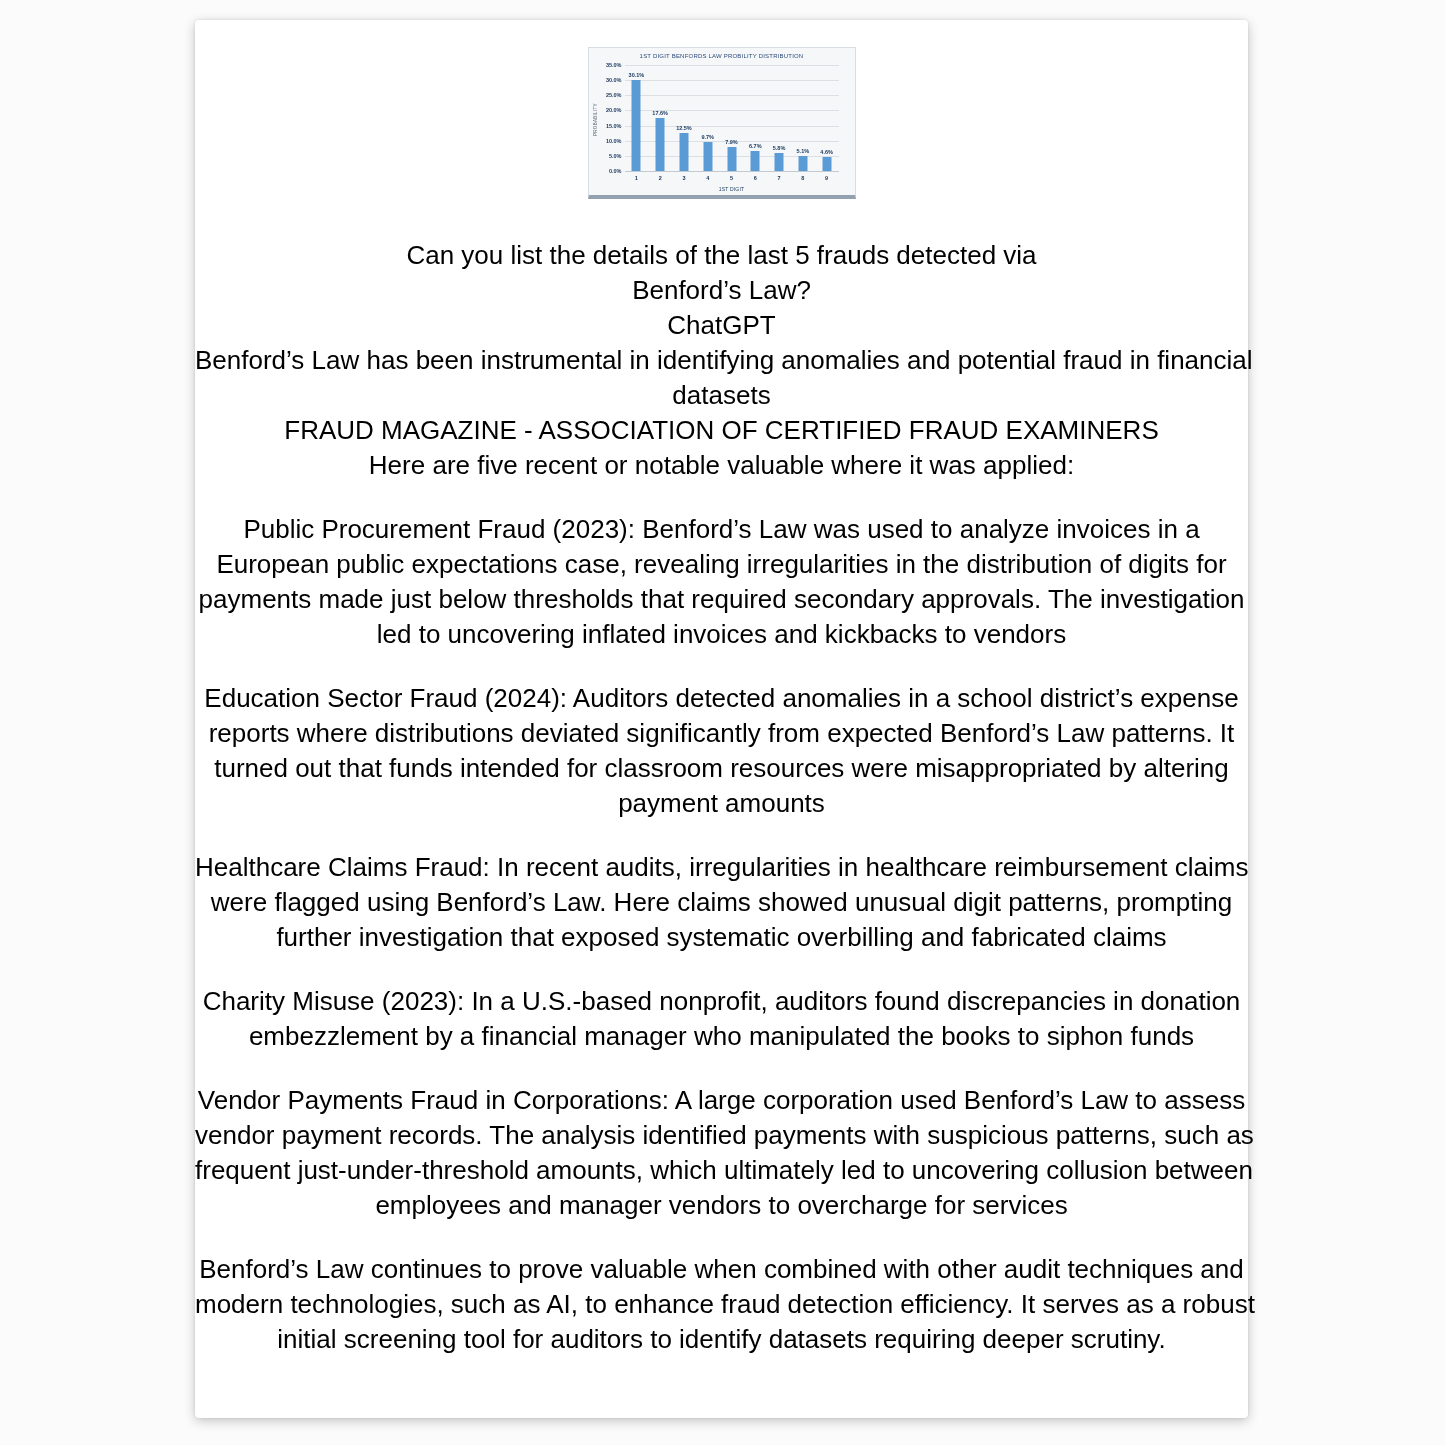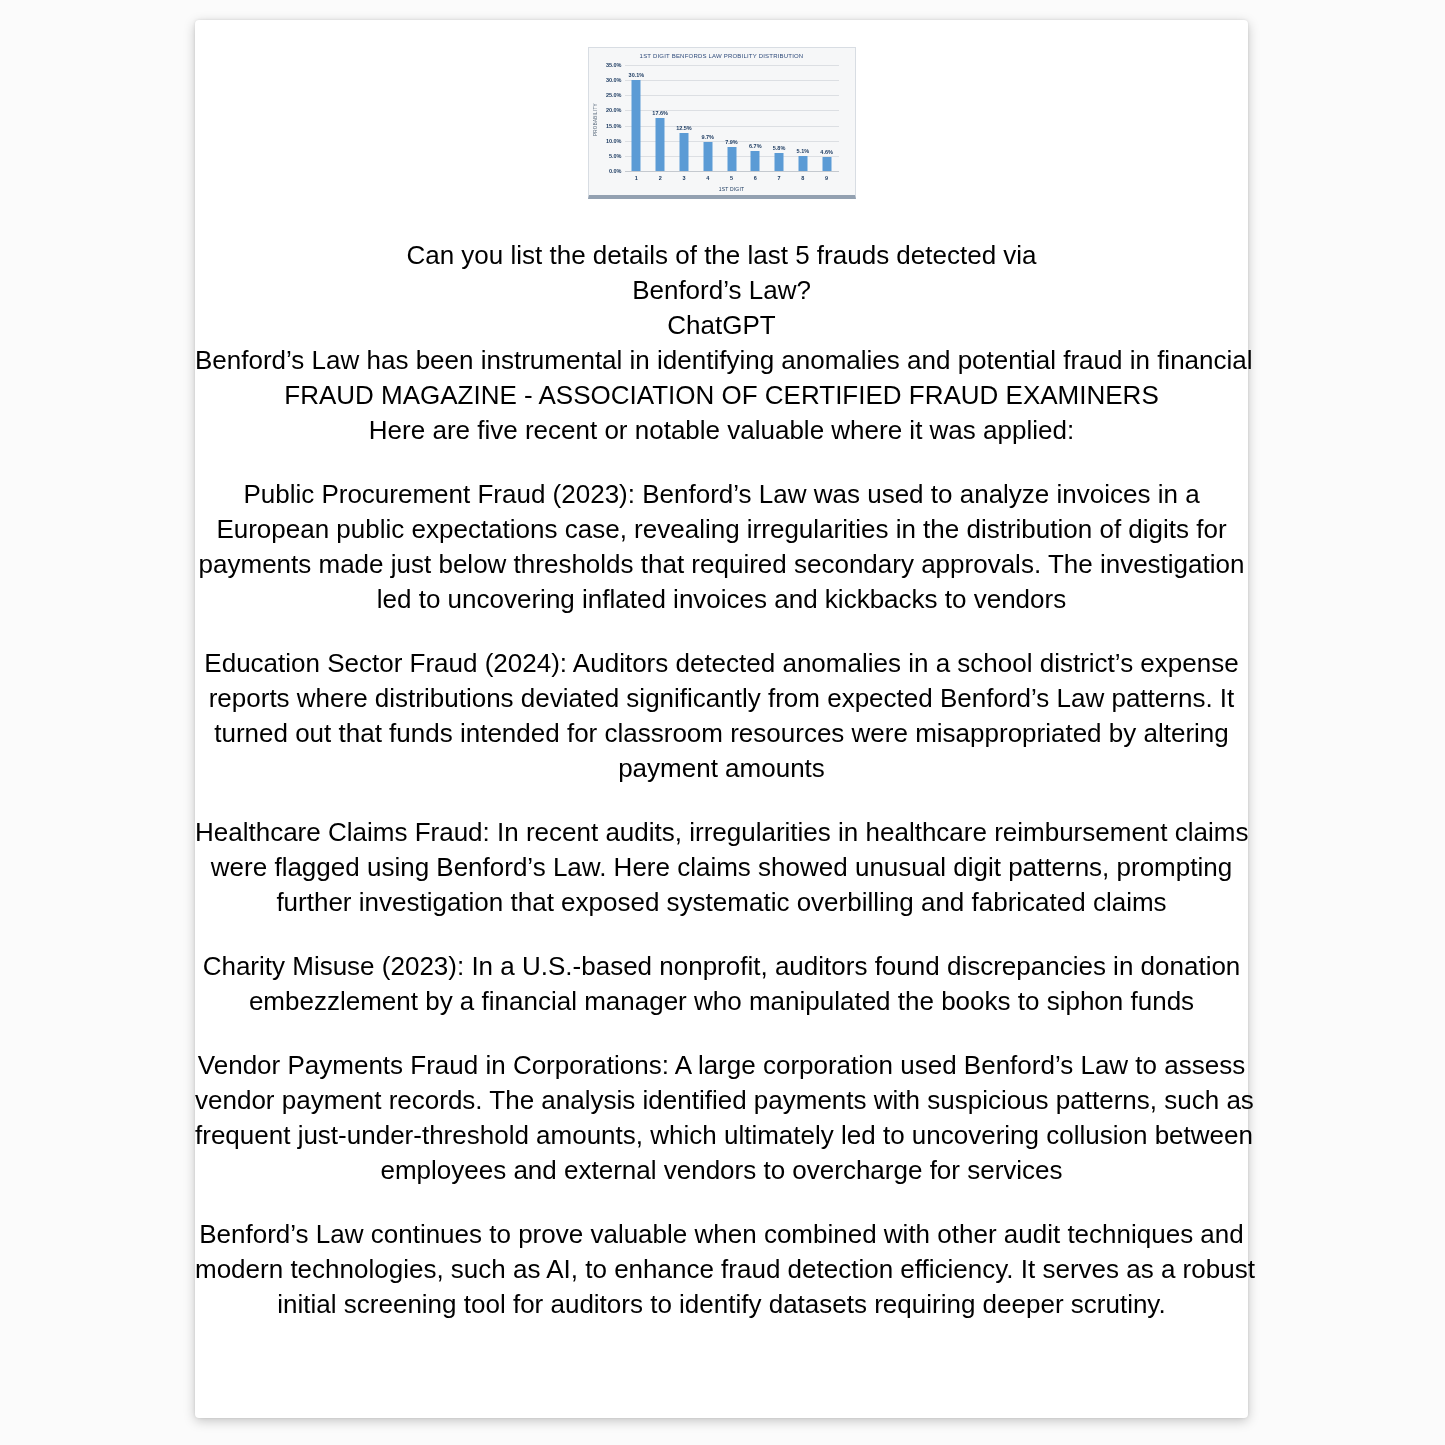--- a/index.html
+++ b/index.html
@@ -101,20 +101,21 @@
         <div class="xtick" style="left: 94.4444%;">9</div>
       </div>
     <div class="x-axis-title">1ST DIGIT</div>
   </div>
   <div class="doc">
       <div class="block">
         <div class="line">Can you list the details of the last 5 frauds detected via</div>
         <div class="line">Benford’s Law?</div>
         <div class="line">ChatGPT</div>
         <div class="line">Benford’s Law has been instrumental in identifying anomalies and potential fraud in financial</div>
+        <div class="line">datasets</div>
         <div class="line">FRAUD MAGAZINE - ASSOCIATION OF CERTIFIED FRAUD EXAMINERS</div>
         <div class="line">Here are five recent or notable valuable where it was applied:</div>
       </div>
       <div class="block">
         <div class="line">Public Procurement Fraud (2023): Benford’s Law was used to analyze invoices in a</div>
         <div class="line">European public expectations case, revealing irregularities in the distribution of digits for</div>
         <div class="line">payments made just below thresholds that required secondary approvals. The investigation</div>
         <div class="line">led to uncovering inflated invoices and kickbacks to vendors</div>
       </div>
       <div class="block">
@@ -129,21 +130,21 @@
         <div class="line">further investigation that exposed systematic overbilling and fabricated claims</div>
       </div>
       <div class="block">
         <div class="line">Charity Misuse (2023): In a U.S.-based nonprofit, auditors found discrepancies in donation</div>
         <div class="line">embezzlement by a financial manager who manipulated the books to siphon funds</div>
       </div>
       <div class="block">
         <div class="line">Vendor Payments Fraud in Corporations: A large corporation used Benford’s Law to assess</div>
         <div class="line">vendor payment records. The analysis identified payments with suspicious patterns, such as</div>
         <div class="line">frequent just-under-threshold amounts, which ultimately led to uncovering collusion between</div>
-        <div class="line">employees and external vendors to overcharge for services</div>
+        <div class="line">employees and manager vendors to overcharge for services</div>
       </div>
       <div class="block">
         <div class="line">Benford’s Law continues to prove valuable when combined with other audit techniques and</div>
         <div class="line">modern technologies, such as AI, to enhance fraud detection efficiency. It serves as a robust</div>
         <div class="line">initial screening tool for auditors to identify datasets requiring deeper scrutiny.</div>
       </div>
     </div>
 </div>
 
 </body></html>

